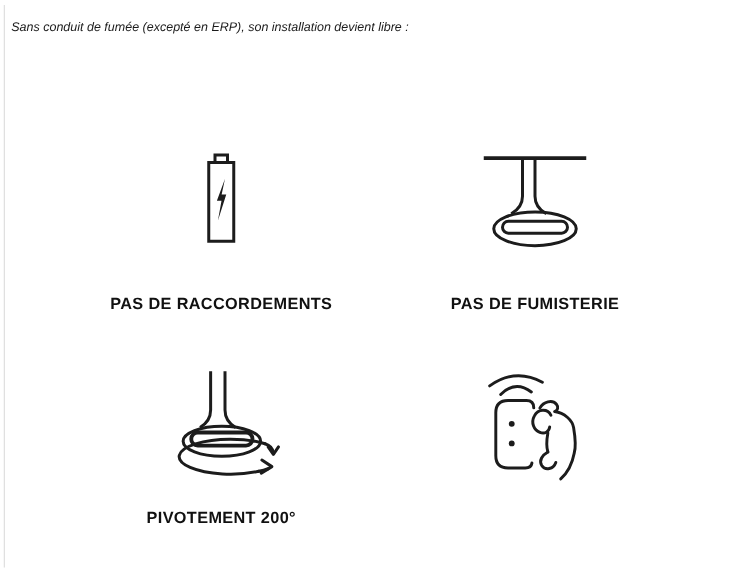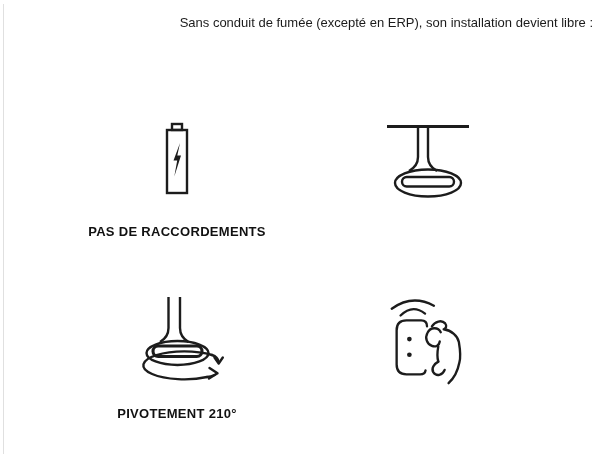--- a/index.html
+++ b/index.html
@@ -8,41 +8,41 @@
     background:#ffffff;
     font-family:"Liberation Sans","DejaVu Sans",sans-serif;
     color:#1b1b1b;
   }
   .left-rule{
     position:absolute;left:3px;top:4px;width:1px;height:450px;
     background:#e0e0e0;
   }
   .intro{
     position:absolute;top:16px;left:9px;right:9px;
-    text-align:right;font-size:13px;line-height:14px;
+    text-align:left;font-style:italic;font-size:10px;line-height:14px;
   }
   .intro p{margin:0;}
   .intro .p1{margin-bottom:10px;}
   .intro .p2{max-width:576px;margin-left:auto;margin-right:auto;}
   .cell{
     position:absolute;width:240px;
     display:flex;flex-direction:column;align-items:center;
   }
   .cell-r1{top:120px;}
   .cell-r2{top:292px;}
   .cell-c1{left:57px;}
   .cell-c2{left:308px;}
   .icon-box{display:flex;align-items:center;justify-content:center;}
   .cell-r1 .icon-box{height:80px;}
   .cell-r2 .icon-box{height:100px;}
   .feature-label{
     font-weight:bold;font-size:13px;letter-spacing:.3px;color:#111;
     white-space:nowrap;text-align:center;
   }
-  .cell-r1 .feature-label{margin-top:24px;}
+  .cell-r1 .feature-label{margin-top:35px;}
   .cell-r2 .feature-label{margin-top:14px;}
   svg{display:block;}
   .stroke{fill:none;stroke:#1c1c1c;stroke-width:2.4;}
   .thick{stroke-width:3.1;}
   .rounded{stroke-linecap:round;stroke-linejoin:round;}
   .solid{fill:#1c1c1c;stroke:none;}
 </style>
 </head>
 <body>
 
@@ -66,37 +66,38 @@
 <div class="cell cell-r1 cell-c2">
   <div class="icon-box">
     <svg width="86" height="78" viewBox="0 0 86 78">
       <line class="stroke thick" x1="2" y1="5.5" x2="84" y2="5.5"></line>
       <path class="stroke" d="M33 6 V36 Q33 45 24 50"></path>
       <path class="stroke" d="M43 6 V36 Q43 45 52 50"></path>
       <ellipse class="stroke" cx="43" cy="62" rx="33" ry="13.5"></ellipse>
       <rect class="stroke" x="17" y="56" width="52" height="9.5" rx="4.7"></rect>
     </svg>
   </div>
+  <div class="feature-label">PAS DE FUMISTERIE</div>
 </div>
 
 <div class="cell cell-r2 cell-c1">
   <div class="icon-box">
     <svg width="95" height="96" viewBox="0 0 95 96">
       <path class="stroke" d="M38.5 3 V34 Q38.5 43 30 48"></path>
       <path class="stroke" d="M50 3 V34 Q50 43 58.5 48"></path>
       <ellipse class="stroke" cx="47.5" cy="59" rx="31" ry="12"></ellipse>
       <rect class="stroke thick" x="23" y="52" width="49" height="10.5" rx="5.2"></rect>
       <path class="stroke rounded" stroke-width="2.6" d="M82 61 A41 14 0 1 0 77 83"></path>
       <path class="stroke rounded" stroke-width="2.6" d="M82 61 Q88 63 88.5 68"></path>
       <path class="stroke rounded" stroke-width="2.4" d="M84.5 63.5 L88.7 69.5 L92.8 63.5"></path>
       <path class="stroke rounded" stroke-width="2.6" d="M77 83 Q81 82.5 84.5 81"></path>
       <path class="stroke rounded" stroke-width="2.4" d="M79.5 74 L87.5 79.3 L79 84.5"></path>
     </svg>
   </div>
-  <div class="feature-label">PIVOTEMENT 210°</div>
+  <div class="feature-label">PIVOTEMENT 200°</div>
 </div>
 
 <div class="cell cell-r2 cell-c2">
   <div class="icon-box">
     <svg width="78" height="98" viewBox="0 0 78 100">
       <path class="stroke rounded" d="M2 16 Q23 1 45 13"></path>
       <path class="stroke rounded" d="M11 23 Q23 11 36 21"></path>
       <path class="stroke rounded" d="M38 34 Q38 28 32 28 H17 Q7 28 7 38 V73 Q7 83 17 83 H31 Q36 83 36.5 79"></path>
       <circle class="solid" cx="20" cy="47" r="2.4"></circle>
       <circle class="solid" cx="20" cy="63" r="2.4"></circle>

